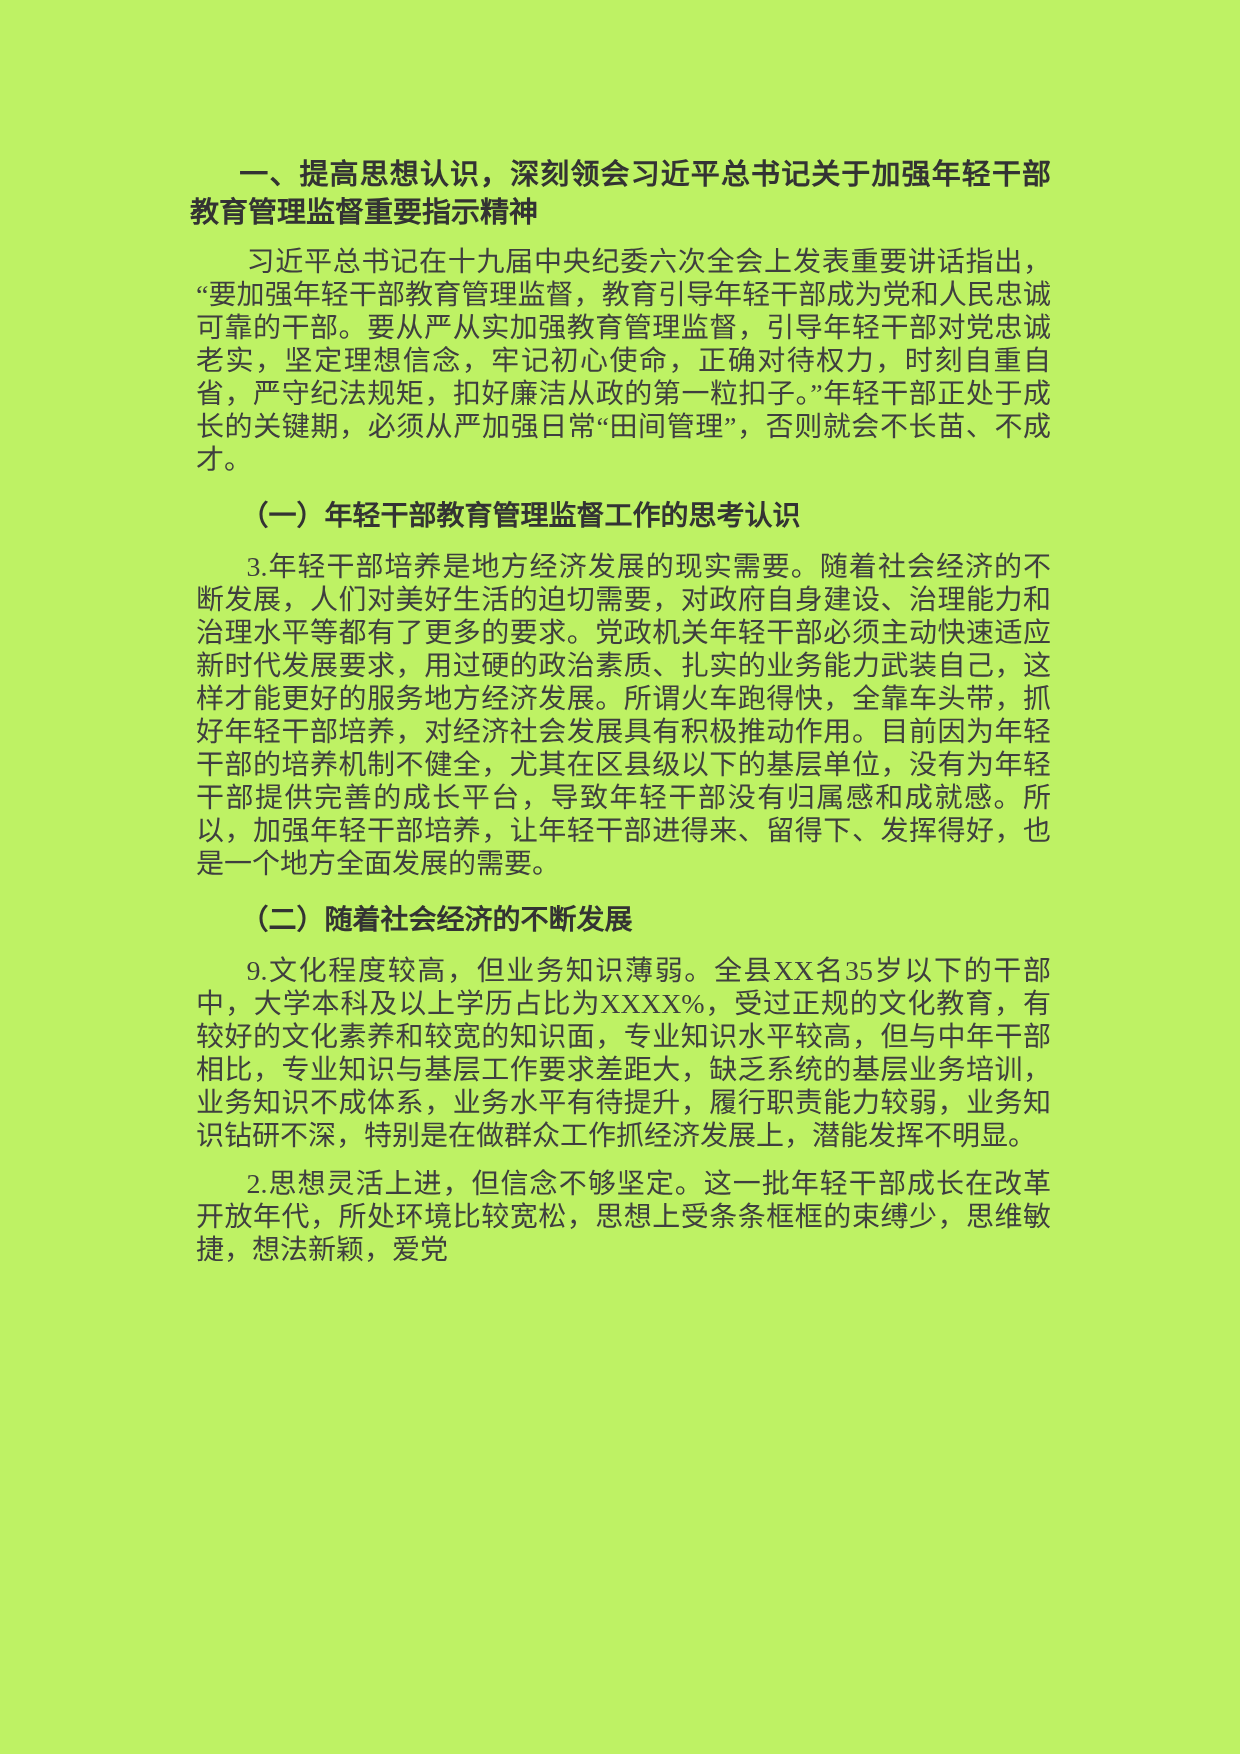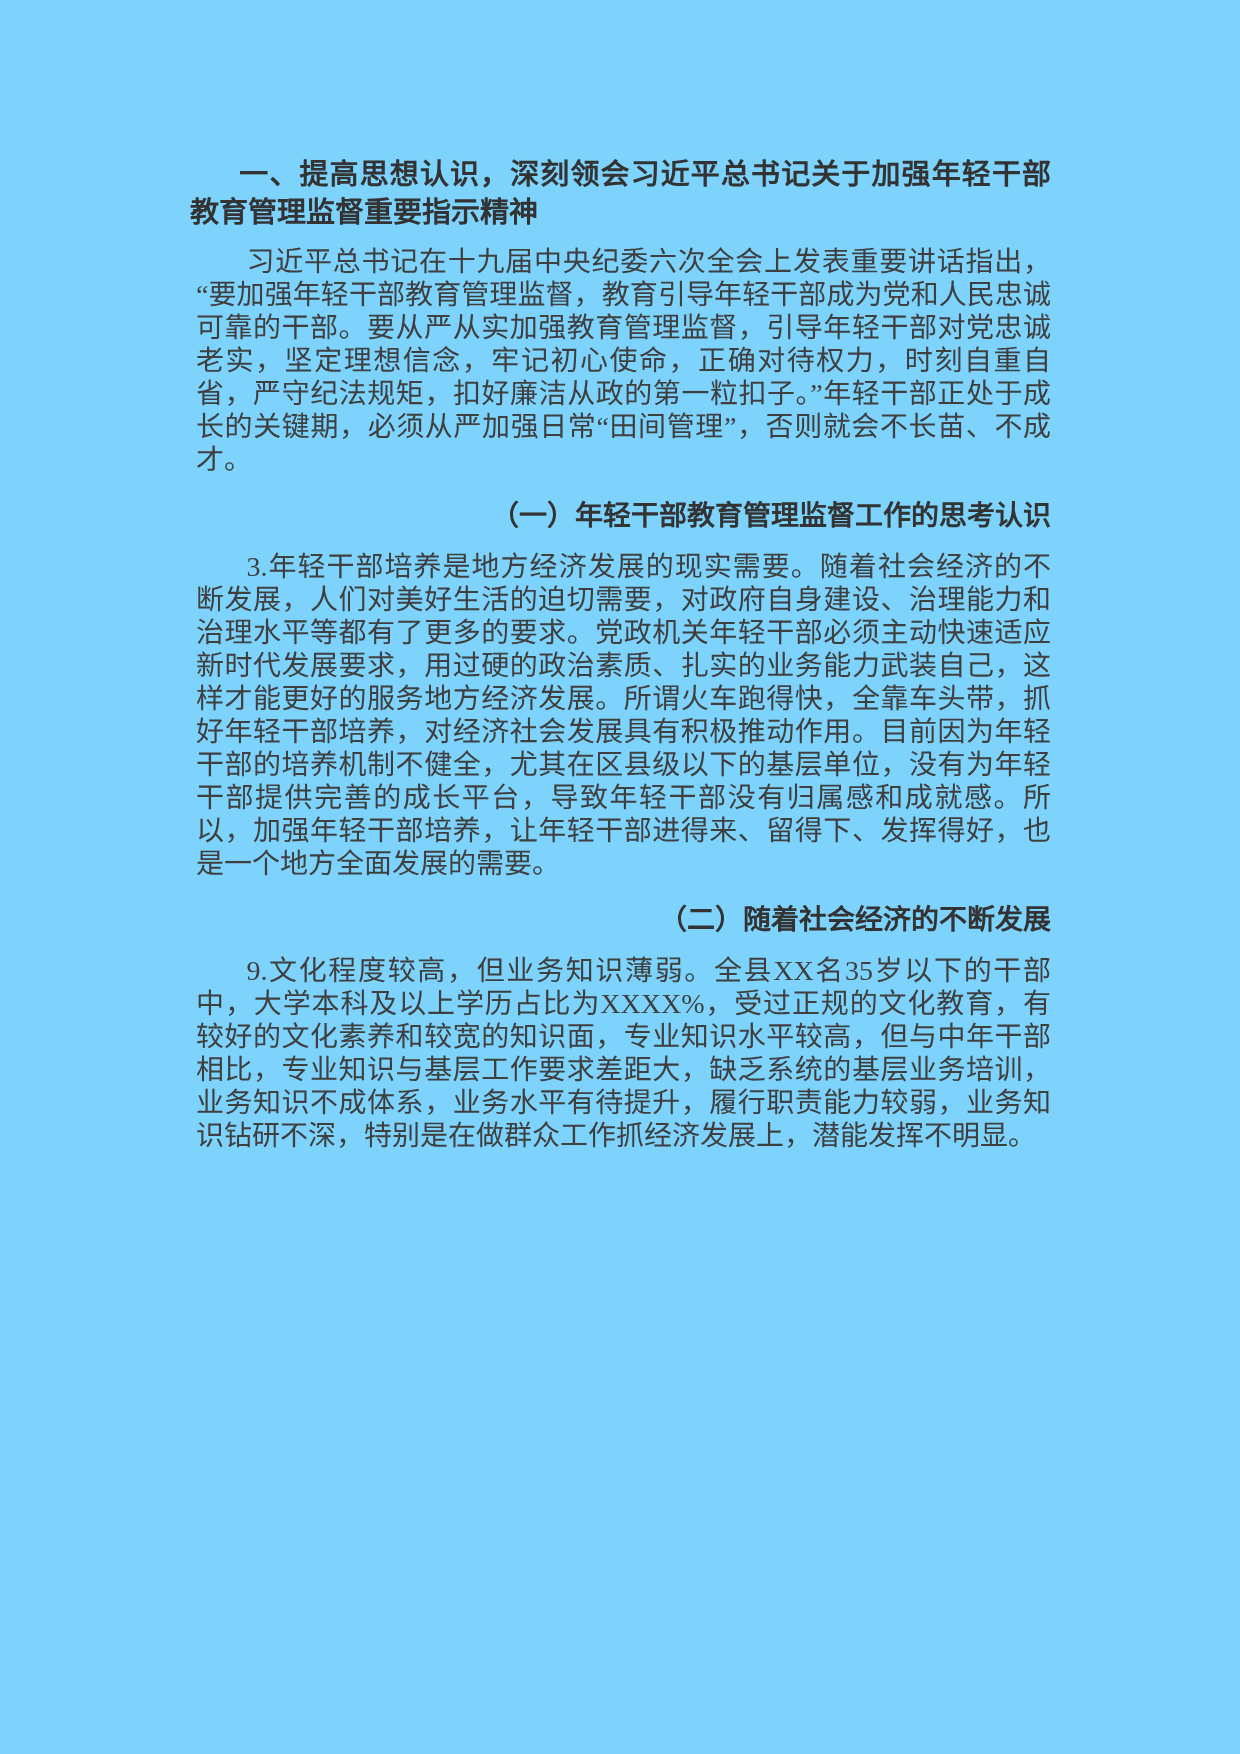--- a/index.html
+++ b/index.html
@@ -5,21 +5,21 @@
   html, body {
     margin: 0;
     padding: 0;
     background: #ffffff;
   }
   .page {
     position: relative;
     width: 1240px;
     height: 1754px;
     margin: 0 auto;
-    background: #7dd3fc;
+    background: #bef264;
     box-sizing: border-box;
     padding: 155px 189px 0 190px;
     overflow: hidden;
     font-family: "Liberation Serif", "DejaVu Serif", serif;
   }
   .doc-h1 {
     margin: 0 0 14px 0;
     font-family: "Liberation Sans", "DejaVu Sans", sans-serif;
     font-weight: bold;
     font-size: 29px;
@@ -28,21 +28,21 @@
     text-align: justify;
     text-indent: 1.7em;
   }
   .doc-h2 {
     margin: 22px 0 16px 0;
     font-family: "Liberation Sans", "DejaVu Sans", sans-serif;
     font-weight: bold;
     font-size: 28px;
     line-height: 36px;
     color: #333333;
-    text-align: right;
+    text-align: left;
     text-indent: 1.8em;
   }
   .doc-p {
     margin: 0 0 15px 6px;
     font-size: 28px;
     line-height: 33px;
     color: #3f3f3f;
     text-align: justify;
     text-justify: inter-ideograph;
     text-indent: 1.8em;
@@ -60,13 +60,14 @@
   <h2 class="doc-h2">（一）年轻干部教育管理监督工作的思考认识</h2>
 
 
   <p class="doc-p">3.年轻干部培养是地方经济发展的现实需要。随着社会经济的不断发展，人们对美好生活的迫切需要，对政府自身建设、治理能力和治理水平等都有了更多的要求。党政机关年轻干部必须主动快速适应新时代发展要求，用过硬的政治素质、扎实的业务能力武装自己，这样才能更好的服务地方经济发展。所谓火车跑得快，全靠车头带，抓好年轻干部培养，对经济社会发展具有积极推动作用。目前因为年轻干部的培养机制不健全，尤其在区县级以下的基层单位，没有为年轻干部提供完善的成长平台，导致年轻干部没有归属感和成就感。所以，加强年轻干部培养，让年轻干部进得来、留得下、发挥得好，也是一个地方全面发展的需要。</p>
 
 
   <h2 class="doc-h2">（二）随着社会经济的不断发展</h2>
 
   <p class="doc-p">9.文化程度较高，但业务知识薄弱。全县XX名35岁以下的干部中，大学本科及以上学历占比为XXXX%，受过正规的文化教育，有较好的文化素养和较宽的知识面，专业知识水平较高，但与中年干部相比，专业知识与基层工作要求差距大，缺乏系统的基层业务培训，业务知识不成体系，业务水平有待提升，履行职责能力较弱，业务知识钻研不深，特别是在做群众工作抓经济发展上，潜能发挥不明显。</p>
 
+  <p class="doc-p">2.思想灵活上进，但信念不够坚定。这一批年轻干部成长在改革开放年代，所处环境比较宽松，思想上受条条框框的束缚少，思维敏捷，想法新颖，爱党</p>
 </div>
 
 </body></html>

